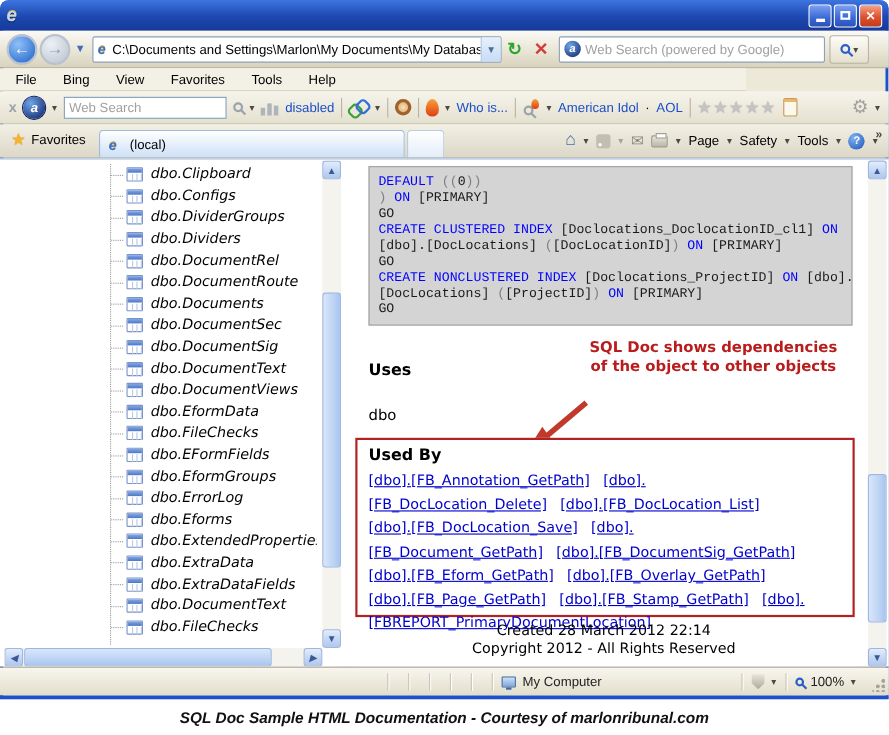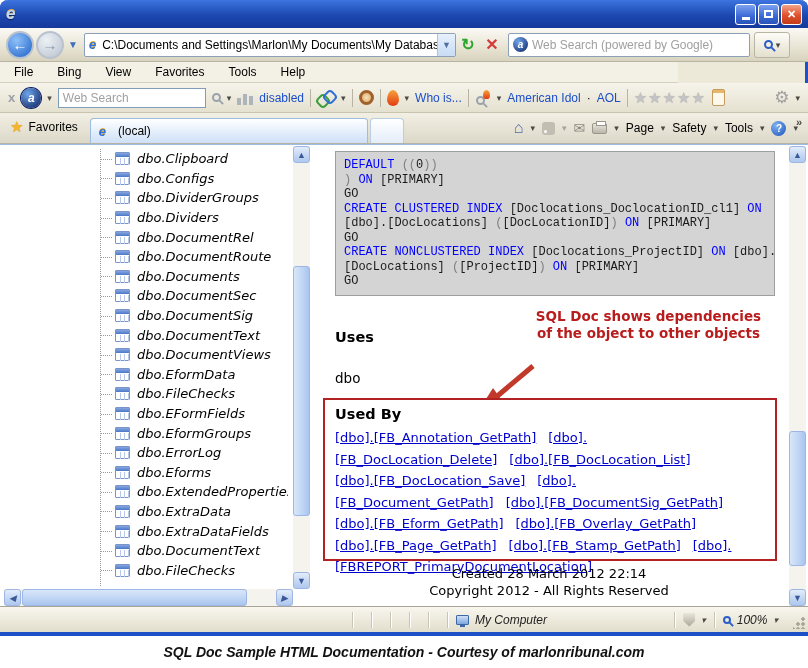--- a/index.html
+++ b/index.html
@@ -130,21 +130,21 @@
   .usedby-h { font-weight:bold; font-size:14.5px; margin-bottom:5px; }
   .ubline { line-height:21.5px; white-space:nowrap; }
   .ubline a { color:#0000CC; text-decoration:underline; margin-right:12px; font-size:13px; }
   .created { position:absolute; left:0; top:420px; width:456px; text-align:center; font-size:13px; }
   .copyright { position:absolute; left:0; top:437px; width:456px; text-align:center; font-size:13px; }
 
   
   .statusbar { position:absolute; left:-3px; top:606px; width:808px; height:26px; border-top:1px solid #A9A49A;
                background:linear-gradient(#F8F6EE,#E2DECC); display:flex; align-items:center; font-size:12px; color:#222; }
   .st-div { width:1px; height:16px; background:#C9C5B6; box-shadow:1px 0 0 #fff; }
-  .st-seg { display:flex; align-items:center; gap:6px; padding:0 8px;font-style:italic; }
+  .st-seg { display:flex; align-items:center; gap:6px; padding:0 8px; }
   .computer-icon { width:13px; height:10px; border:1px solid #3D69A8; border-radius:1px; background:linear-gradient(#CFE0F6,#7FA8DD); position:relative; display:inline-block; }
   .computer-icon::after { content:''; position:absolute; left:3px; bottom:-3px; width:5px; height:2px; background:#3D69A8; }
   .shield { width:12px; height:14px; background:linear-gradient(#E8E6DA,#A9A699); clip-path:polygon(0 0,100% 0,100% 60%,50% 100%,0 60%); display:inline-block; }
   .grip { position:absolute; right:3px; bottom:3px; width:12px; height:12px;
           background:radial-gradient(circle at 10px 2px,#A9A49A 1.5px,transparent 2px),
                      radial-gradient(circle at 10px 7px,#A9A49A 1.5px,transparent 2px),
                      radial-gradient(circle at 5px 7px,#A9A49A 1.5px,transparent 2px),
                      radial-gradient(circle at 10px 12px,#A9A49A 1.5px,transparent 2px),
                      radial-gradient(circle at 5px 12px,#A9A49A 1.5px,transparent 2px),
                      radial-gradient(circle at 0px 12px,#A9A49A 1.5px,transparent 2px); }

